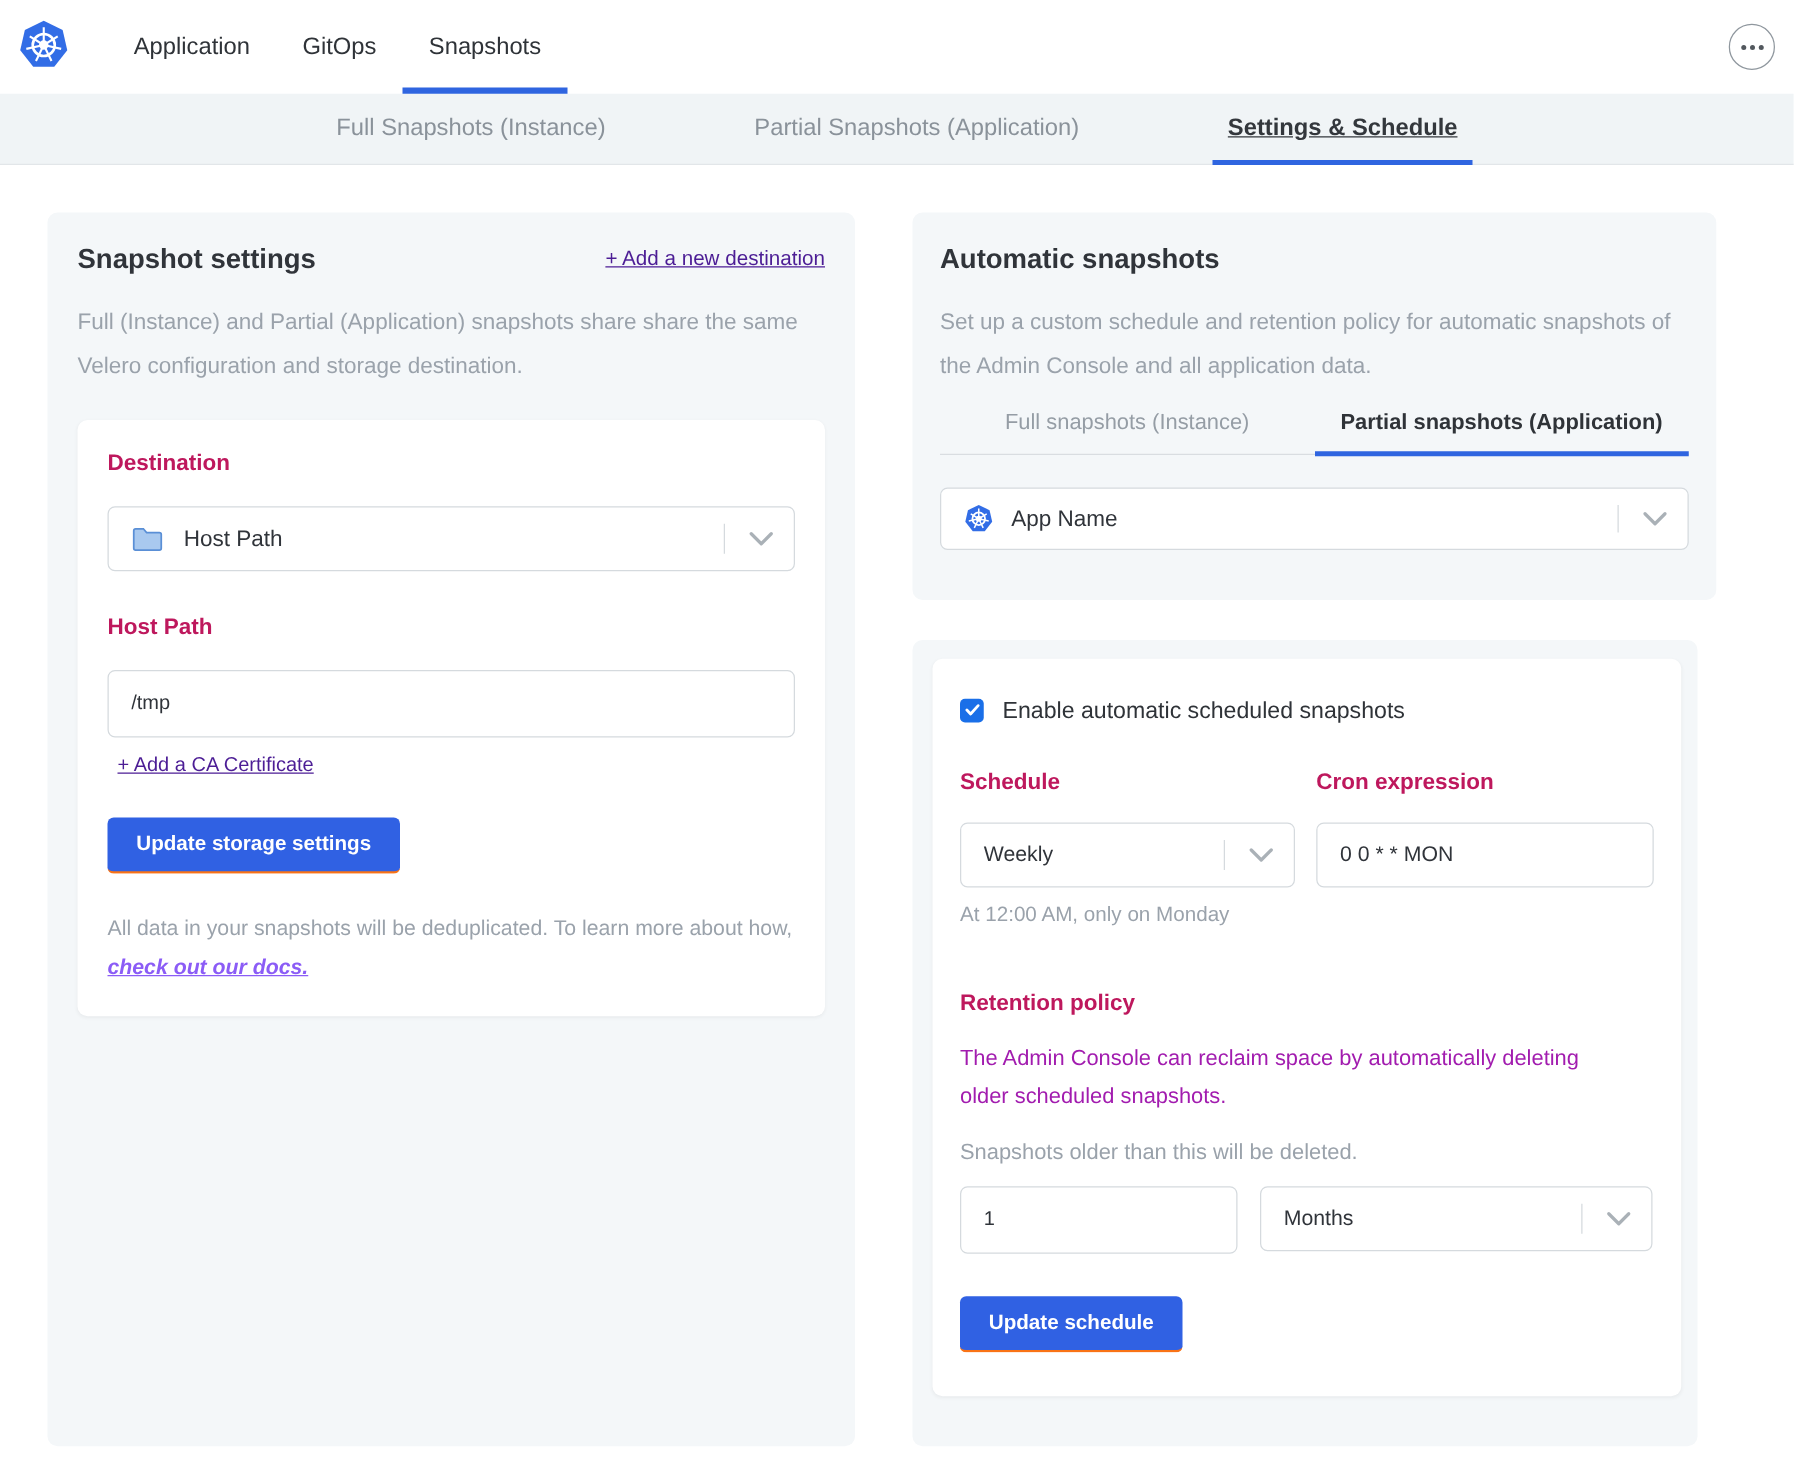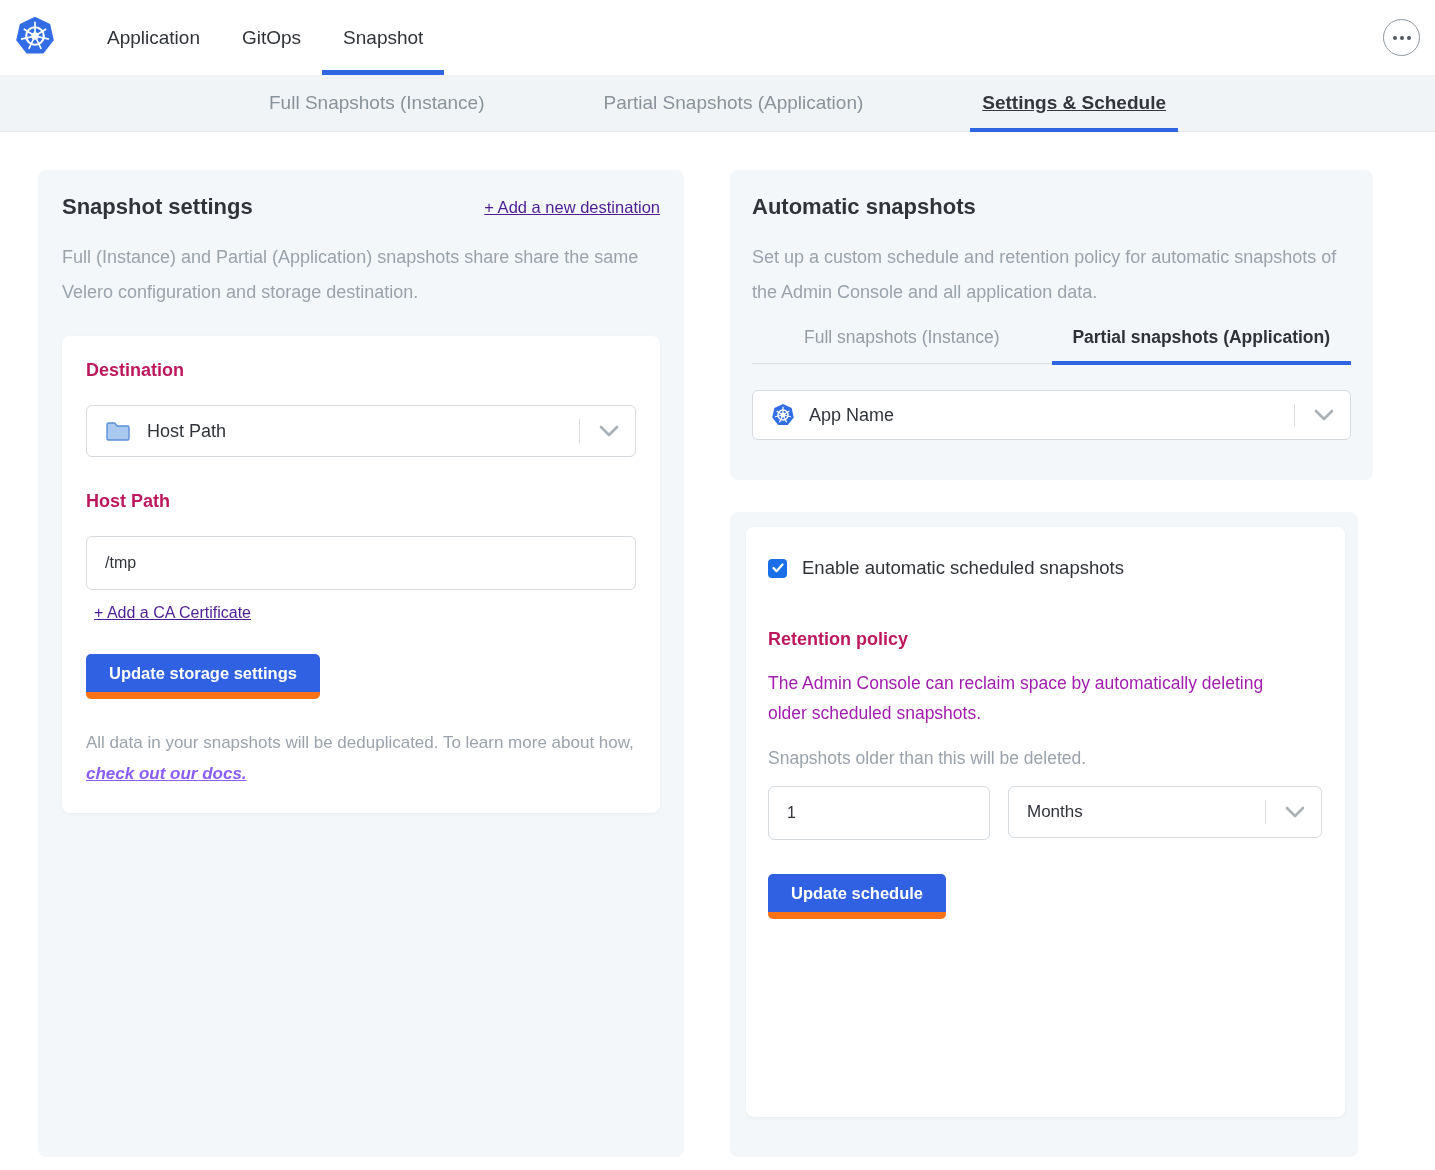--- a/index.html
+++ b/index.html
@@ -46,21 +46,21 @@
           cursor:pointer; }
   .selectbox .sep { position:absolute; right:55px; top:13px; bottom:13px; width:1px;
           background:#d5dade; }
   .selectbox .chev { position:absolute; right:16px; top:50%; margin-top:-6px; }
   .selectbox .val { font-size:18px; color:#30343a; }
 
   .text-input { display:block; width:100%; height:54px; border:1px solid #d5dade;
           border-radius:6px; background:#fff; font-size:16px; color:#30343a;
           padding:0 18px; font-family:"Liberation Sans", sans-serif; }
 
-  .btn { display:inline-block; background:#3061e3; border:none; border-bottom:7px solid #f97316;
+  .btn { display:inline-block; background:#3061e3; border:none; border-bottom:2px solid #f97316;
           border-radius:5px; color:#fff; font-weight:700; font-size:16.5px; height:45px;
           padding:0 23px; cursor:pointer; font-family:"Liberation Sans", sans-serif; }
 
   
   .left-card { width:646px; height:987px; padding:24px; flex:none; }
   .left-head { display:flex; justify-content:space-between; align-items:center; }
   .left-desc { max-width:582px; }
   .inner-card { background:#fff; border-radius:8px; padding:24px; margin-top:26px;
           box-shadow:0 1px 3px rgba(50,54,58,0.06); }
   .dest-select { margin-top:24px; }
@@ -122,21 +122,21 @@
         <line x1="50" y1="50" x2="35.2" y2="80.6"></line>
         <line x1="50" y1="50" x2="16.8" y2="57.4"></line>
         <line x1="50" y1="50" x2="23.4" y2="33.4"></line>
       </g>
     </g>
     <circle cx="50" cy="50" r="9" fill="#ffffff"></circle>
   </svg>
   <div class="nav-items">
     <div class="nav-item">Application</div>
     <div class="nav-item">GitOps</div>
-    <div class="nav-item active">Snapshot</div>
+    <div class="nav-item active">Snapshots</div>
   </div>
   <div class="menu-btn">
     <i></i>
     <i></i>
     <i></i>
   </div>
 </div>
 
 <div class="subnav">
   <div class="subnav-item">Full Snapshots (Instance)</div>
@@ -221,20 +221,37 @@
 
         <div class="check-row">
           <span class="checkbox" role="checkbox" aria-checked="true">
             <svg width="12" height="10" viewBox="0 0 12 10">
               <path d="M1.5 5l3 3.2L10.5 1.5" fill="none" stroke="#ffffff" stroke-width="2.2" stroke-linecap="round" stroke-linejoin="round"></path>
             </svg>
           </span>
           <span class="check-label">Enable automatic scheduled snapshots</span>
         </div>
 
+        <div class="sched-grid">
+          <div>
+            <span class="field-label">Schedule</span>
+            <div class="selectbox">
+              <span class="val" style="font-size:17px">Weekly</span>
+              <span class="sep"></span>
+              <svg class="chev" width="20" height="12" viewBox="0 0 20 12">
+                <path d="M2 2l8 8 8-8" fill="none" stroke="#aab1b7" stroke-width="2.6" stroke-linecap="round" stroke-linejoin="round"></path>
+              </svg>
+            </div>
+            <div class="cron-human">At 12:00 AM, only on Monday</div>
+          </div>
+          <div>
+            <span class="field-label">Cron expression</span>
+            <input class="text-input cron-input" type="text" value="0 0 * * MON" style="">
+          </div>
+        </div>
 
         <div class="field-label retention-title">Retention policy</div>
         <p class="retention-desc">The Admin Console can reclaim space by automatically deleting older scheduled snapshots.</p>
         <div class="retention-hint">Snapshots older than this will be deleted.</div>
 
         <div class="retention-row">
           <input class="text-input retention-num" type="text" value="1" style="">
           <div class="selectbox retention-unit">
             <span class="val" style="font-size:17px">Months</span>
             <span class="sep"></span>

